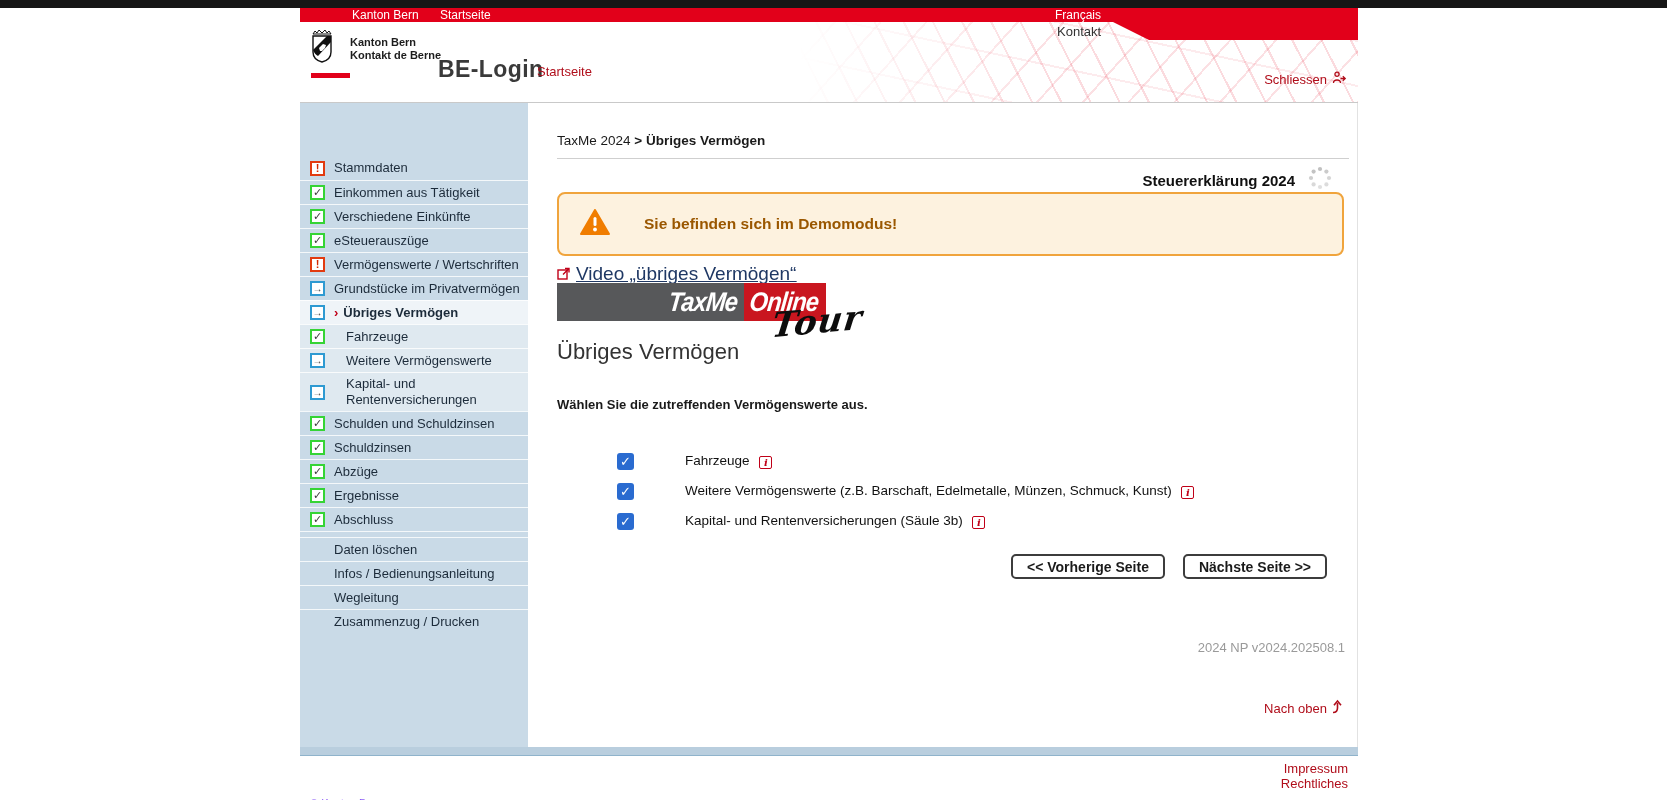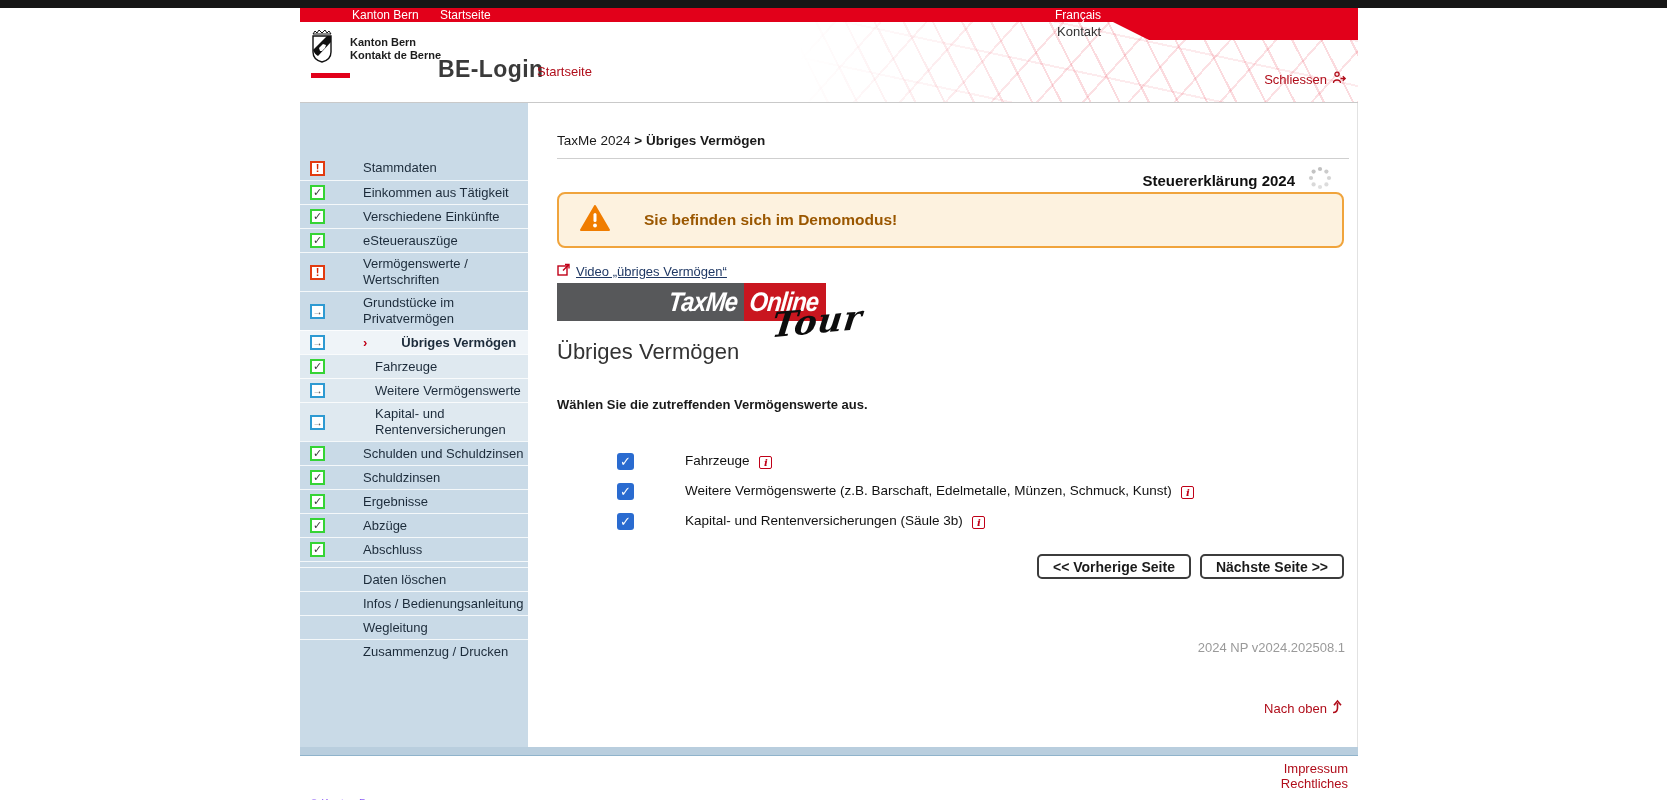--- a/index.html
+++ b/index.html
@@ -36,21 +36,21 @@
   .red-underline { position:absolute; left:11px; top:51px; width:39px; height:5px; background:#e2001a; z-index:2; }
   .app-title { position:absolute; left:138px; top:34px; z-index:2; font-size:23px; font-weight:bold; color:#3a3a3a; letter-spacing:.4px; }
   .hdr-home { position:absolute; left:237px; top:42px; z-index:2; font-size:13px; color:#b00d1a; text-decoration:none; }
   .close-link { position:absolute; right:11px; top:49px; z-index:2; font-size:13px; color:#b00d1a; text-decoration:none; display:flex; align-items:center; gap:5px; }
 
   
   .content-row { display:flex; min-height:644px; }
 
   .sidebar { width:228px; background:#c9dae7; padding-top:53px; }
   .nav-item { display:flex; align-items:center; min-height:24px; border-top:1px solid rgba(255,255,255,.8);
-    font-size:13px; color:#1c2b3a; cursor:pointer;gap:29px; }
+    font-size:13px; color:#1c2b3a; cursor:pointer; }
   .nav-item:first-child { border-top:none; }
   .nav-item .ic { flex:0 0 15px; width:15px; height:15px; margin-left:10px; background:#fff;
     border:2px solid #999; font-weight:bold; text-align:center; }
   .nav-item .ic::before { display:block; font-size:11px; line-height:11px; }
   .ic[data-icon="alert-icon"] { border-color:#e23b10; color:#d42800; }
   .ic[data-icon="alert-icon"]::before { content:"!"; }
   .ic[data-icon="check-icon"] { border-color:#35d435; color:#3c3c3c; }
   .ic[data-icon="check-icon"]::before { content:"\2713"; }
   .ic[data-icon="arrow-icon"] { border-color:#2e9ad2; color:#3c3c3c; }
   .ic[data-icon="arrow-icon"]::before { content:"\2192"; font-size:10px; line-height:11px; }
@@ -63,28 +63,28 @@
   .nav-item .chev { color:#c00018; font-weight:bold; margin-left:9px; margin-right:-4px; }
   .nav-spacer { height:6px; border-top:1px solid rgba(255,255,255,.8); }
 
   .main { position:relative; width:830px; background:#fff; border-right:1px solid #e2e2e2; }
   .breadcrumb { position:absolute; left:29px; top:30px; font-size:13.5px; color:#1a1a1a; }
   .breadcrumb b { font-weight:bold; }
   .main hr.rule { position:absolute; left:29px; right:8px; top:55px; border:none; border-top:1px solid #cfcfcf; }
   .decl-row { position:absolute; top:62px; right:24px; display:flex; align-items:center; gap:12px; }
   .decl-label { font-size:15px; font-weight:bold; color:#111; }
 
-  .warnbox { position:absolute; left:29px; right:13px; top:89px; height:56px;
+  .warnbox { position:absolute; left:29px; right:13px; top:89px; height:64px;
     background:#fdf2df; border:2px solid #f0a43c; border-radius:8px;
     display:flex; align-items:center; }
   .warn-icon { margin-left:21px; }
   .warn-text { margin-left:34px; font-size:15.5px; font-weight:bold; color:#9a5700; }
 
   .video-link { position:absolute; left:29px; top:160px; display:flex; align-items:center; gap:5px;
-    font-size:13px; color:#1f3864; }
+    font-size:19px; color:#1f3864; }
   .video-link .vtext { text-decoration:underline; color:#1f3864; }
 
   .banner { position:absolute; left:29px; top:180px; height:38px; display:flex; }
   .banner-gray { width:187px; height:38px; background:#57585a; display:flex; align-items:center; justify-content:flex-end; }
   .banner-red  { width:82px; height:38px; background:#c9161f; display:flex; align-items:center; overflow:visible; }
   .banner-word { color:#fff; font-weight:bold; font-style:italic; font-size:27px; letter-spacing:-1px;
     transform:skewX(-6deg) scaleX(.88); white-space:nowrap; }
   .banner-gray .banner-word { margin-right:2px; }
   .banner-red  .banner-word { margin-left:1px; }
   .tour-script { position:absolute; left:215px; top:18px; font-family:"DejaVu Serif",serif;
@@ -97,21 +97,21 @@
   .check-list { position:absolute; left:0; top:348px; width:100%; }
   .check-row { position:relative; height:30px; }
   .checkbox { position:absolute; left:89px; top:2px; width:17px; height:17px; background:#2a6bd0; border-radius:3px; }
   .checkbox::after { content:"\2713"; position:absolute; left:0; top:0; width:17px; height:17px;
     color:#fff; font-size:13px; line-height:17px; text-align:center; font-weight:bold; }
   .check-label { position:absolute; left:157px; top:2px; font-size:13.5px; color:#111; }
   .info-icon { display:inline-block; width:13px; height:13px; border:1px solid #c00018; border-radius:2px;
     color:#c00018; background:#fff; font-family:"DejaVu Serif",serif; font-weight:bold; font-style:italic;
     font-size:10px; line-height:12px; text-align:center; margin-left:6px; vertical-align:-1px; cursor:pointer; }
 
-  .btn-row { position:absolute; top:451px; right:13px; display:flex; gap:9px; }
+  .btn-row { position:absolute; top:451px; right:30px; display:flex; gap:18px; }
   .nav-btn { height:25px; padding:0 14px; background:#fff; border:2px solid #3c3c3c; border-radius:5px;
     font-family:inherit; font-size:14px; font-weight:bold; color:#1a1a1a; cursor:pointer; }
 
   .version { position:absolute; top:537px; right:12px; font-size:13px; color:#9a9a9a; }
 
   .back-top { position:absolute; top:596px; right:13px; display:flex; align-items:center; gap:4px;
     font-size:13px; color:#b00d1a; text-decoration:none; }
 
   
   .footer-divider { position:absolute; left:300px; top:747px; width:1058px; height:9px;
@@ -239,27 +239,27 @@
 
   <div class="nav-item">
     <span class="ic" data-icon="check-icon"></span>
 
     <span class="lbl">Schuldzinsen</span>
   </div>
 
   <div class="nav-item">
     <span class="ic" data-icon="check-icon"></span>
 
+    <span class="lbl">Abzüge</span>
+  </div>
+
+  <div class="nav-item">
+    <span class="ic" data-icon="check-icon"></span>
+
     <span class="lbl">Ergebnisse</span>
-  </div>
-
-  <div class="nav-item">
-    <span class="ic" data-icon="check-icon"></span>
-
-    <span class="lbl">Abzüge</span>
   </div>
 
   <div class="nav-item">
     <span class="ic" data-icon="check-icon"></span>
 
     <span class="lbl">Abschluss</span>
   </div>
 <div class="nav-spacer"></div>
   <div class="nav-item">
     <span class="ic" data-icon="none"></span>

